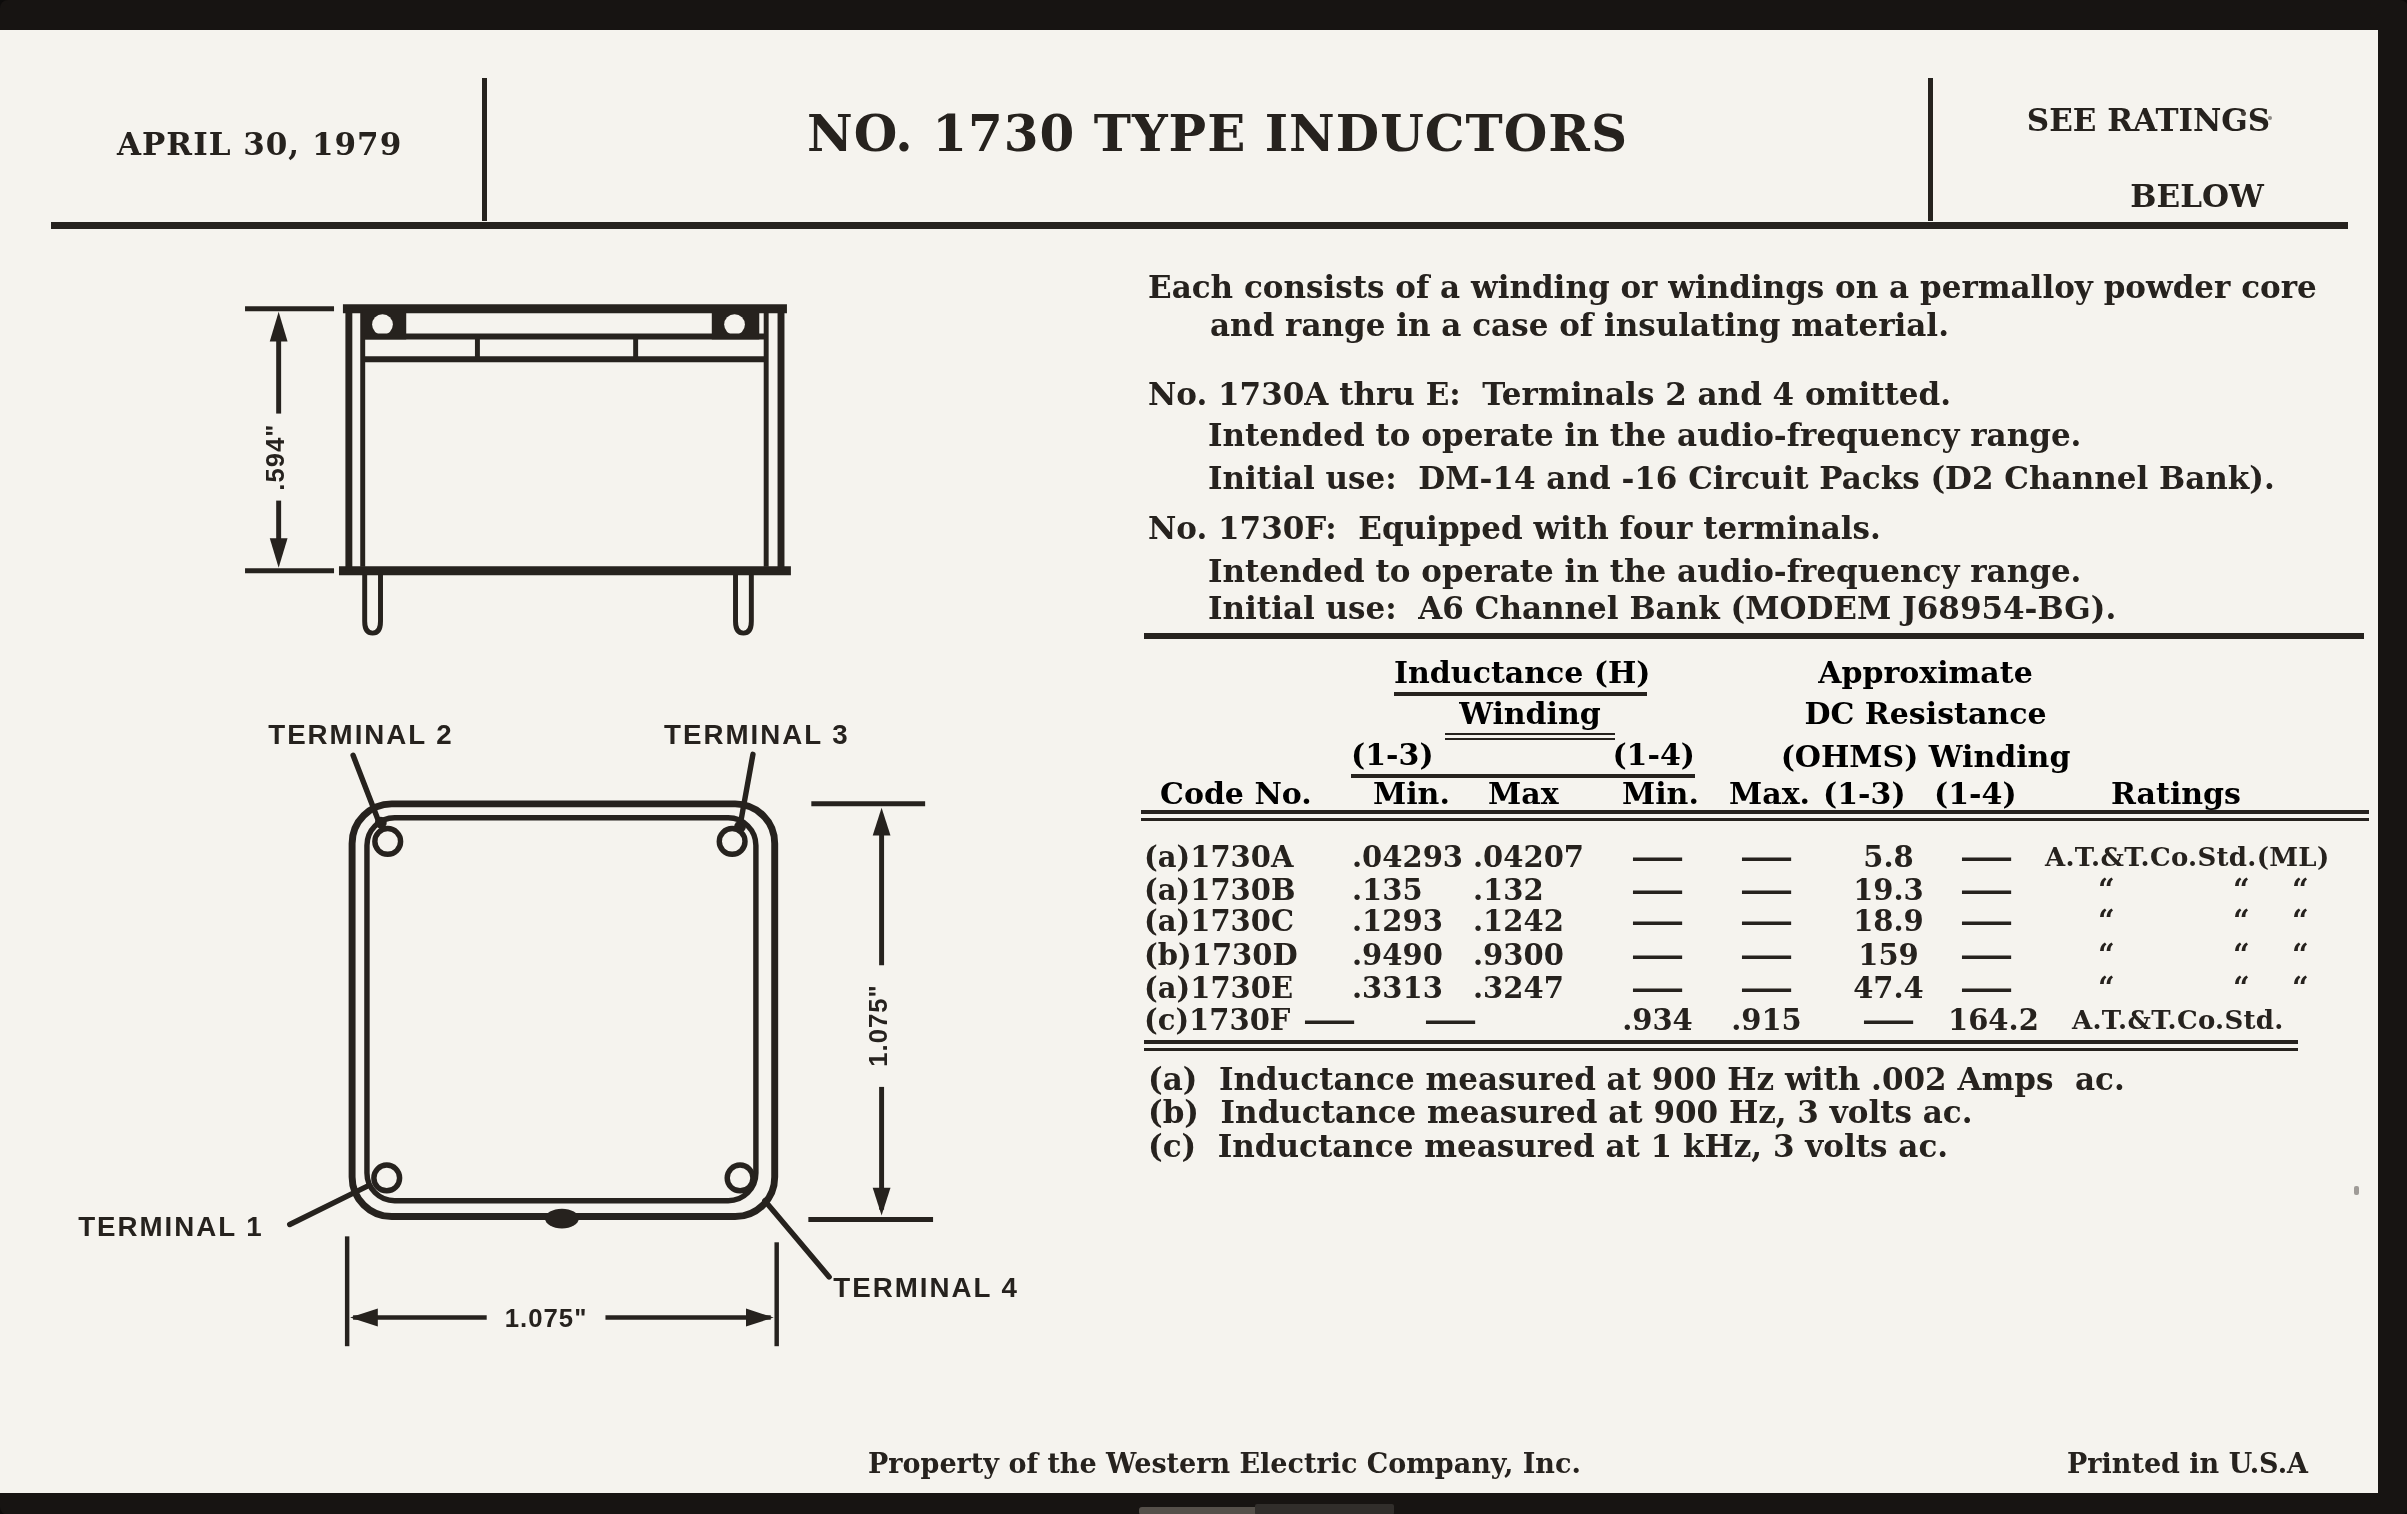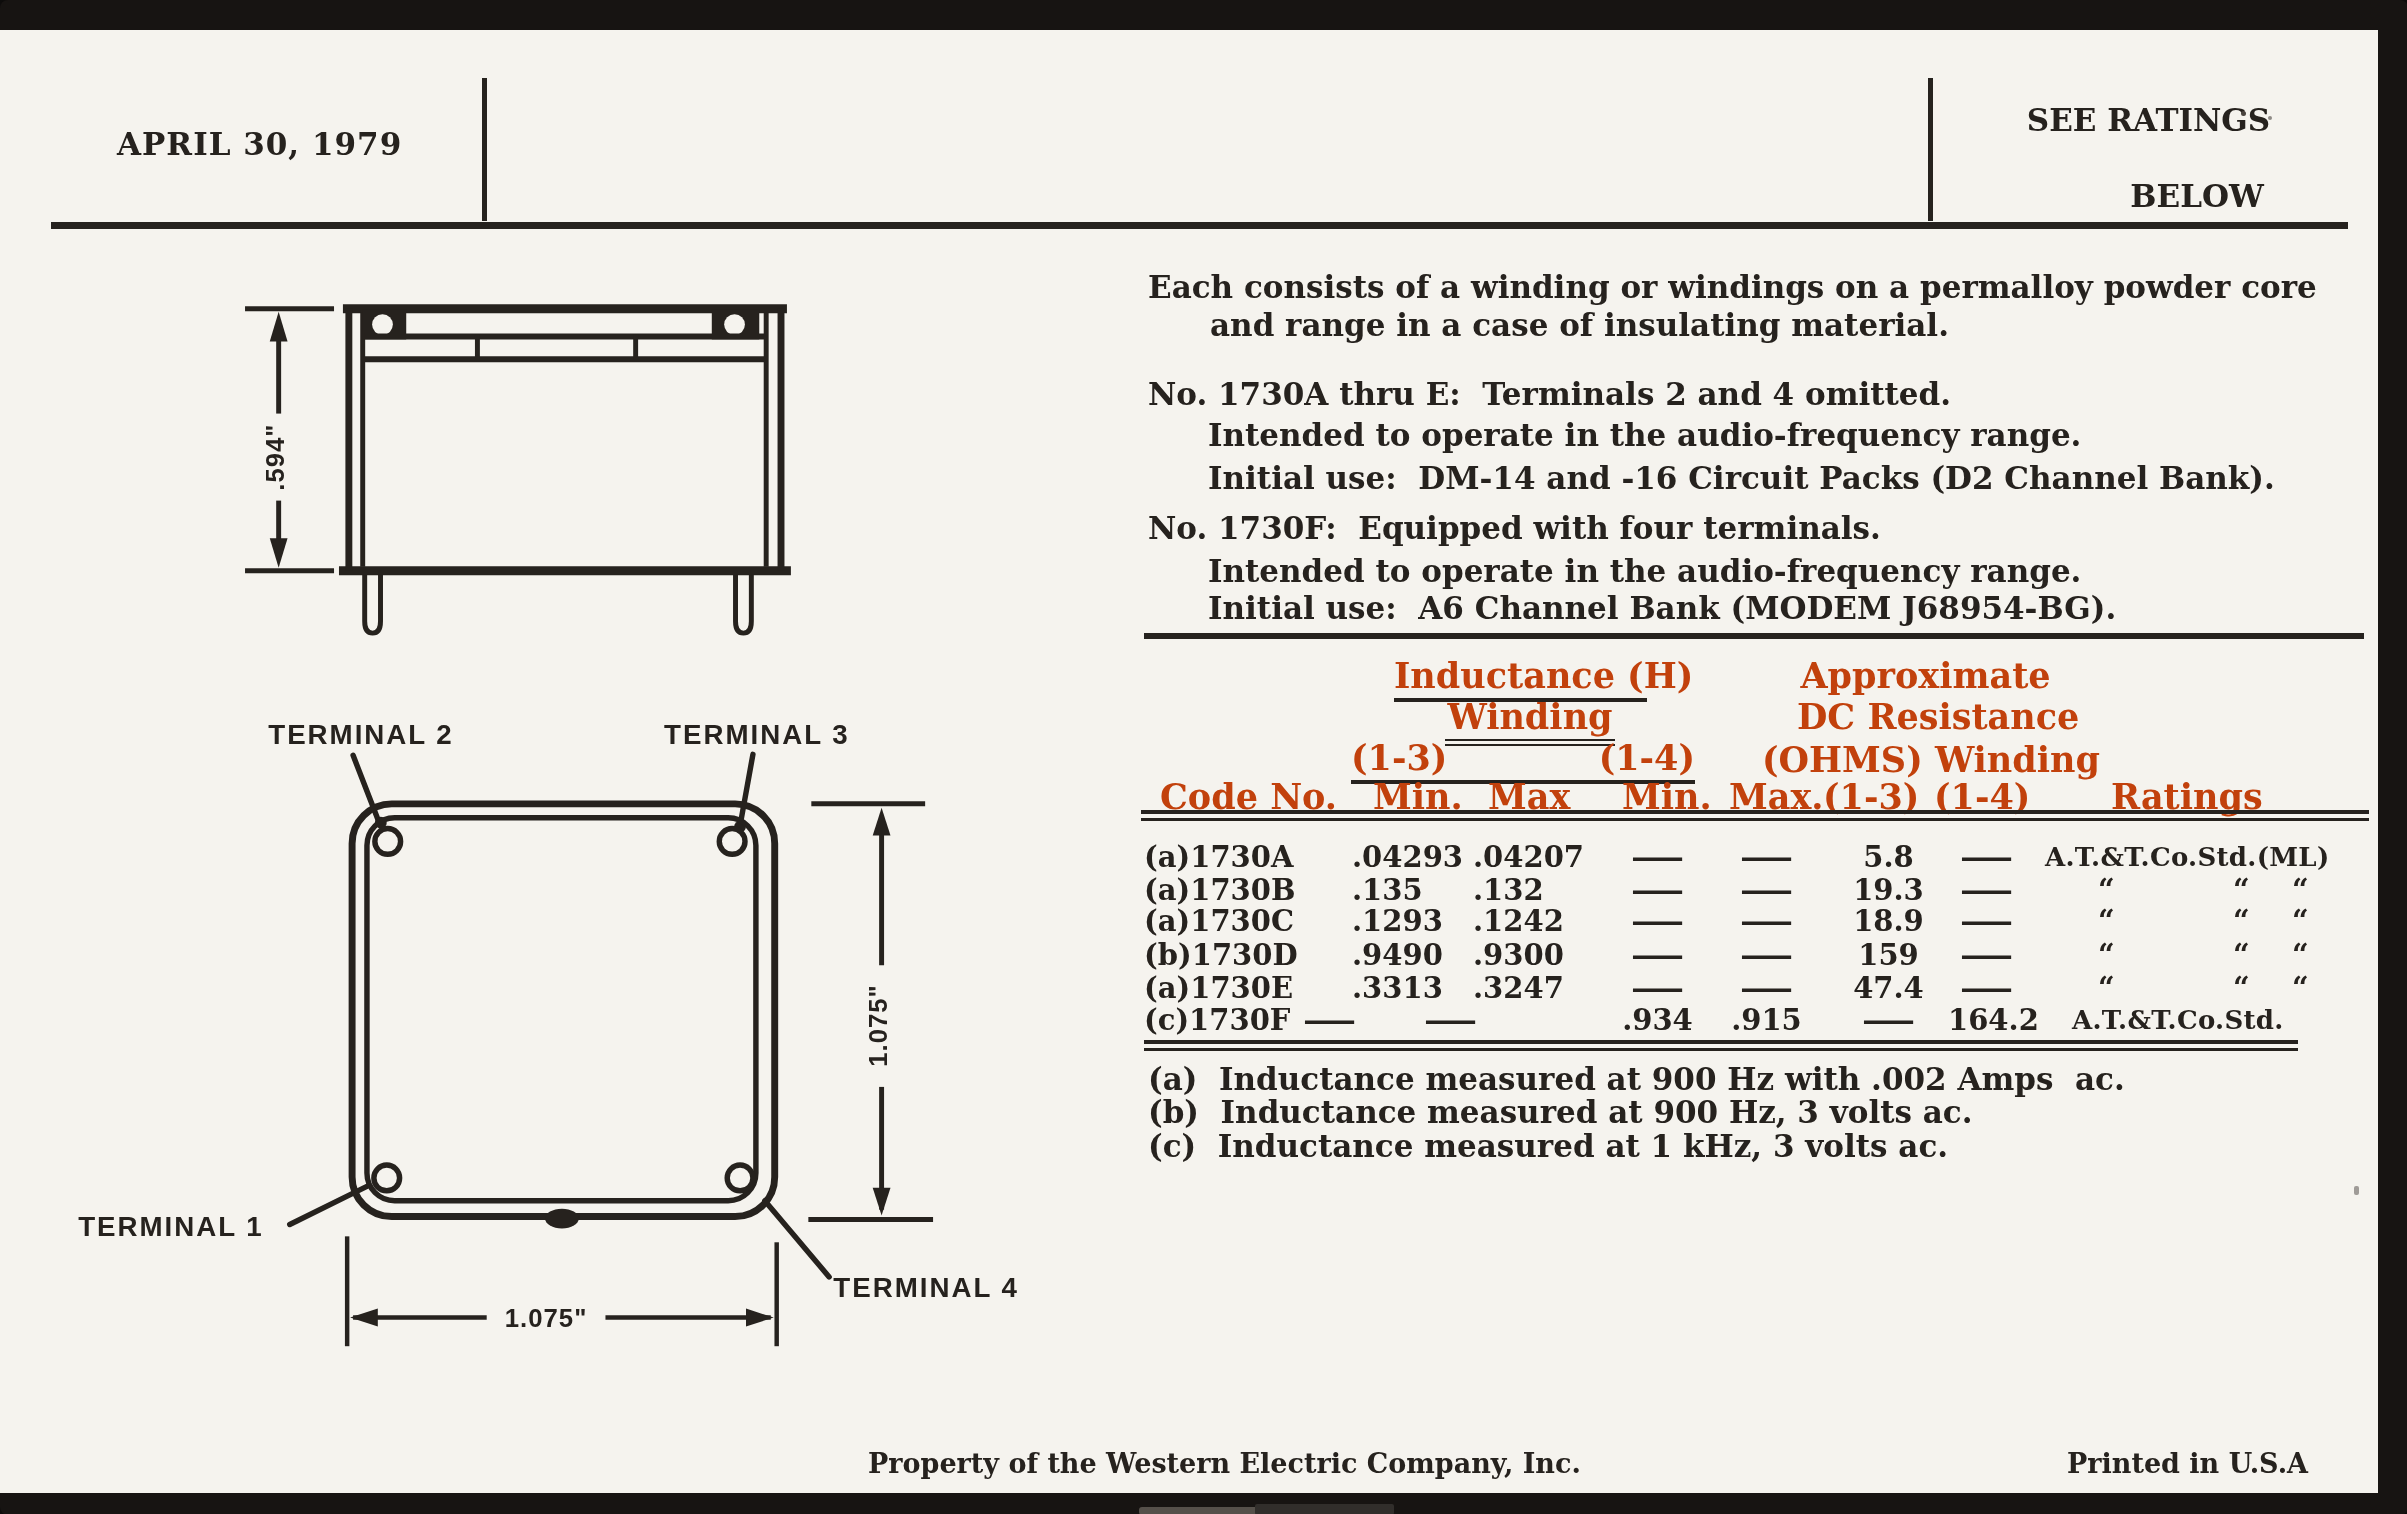--- a/index.html
+++ b/index.html
@@ -17,37 +17,38 @@
   .code { left:3px; }
   .c1 { left:211px; width:111px; }
   .c2 { left:332px; width:111px; }
   .c3 { left:467px; width:99px; text-align:center; }
   .c4 { left:576px; width:99px; text-align:center; }
   .c5 { left:693px; width:109px; text-align:center; }
   .c6 { left:807px; width:77px;  text-align:center; }
   .ratings { left:896px; width:337px; height:34px; }
   .rt { position:absolute; top:2px; font-size:26px; letter-spacing:0.3px; font-weight:700; white-space:pre; }
   .dq { position:absolute; top:0; font-size:29px; font-weight:700; }
-  .th { position:absolute; font-size:35px; font-weight:700; color:#c2410c; white-space:pre; }
+  .th { position:absolute; font-size:30px; font-weight:700; color:#000000; white-space:pre; }
   .dash { display:inline-block; transform:scaleX(1.9); }
   .u  { border-bottom:4px solid #26221e; padding-bottom:2px; }
   .uu { border-bottom:7px double #26221e; padding-bottom:2px; }
   svg text { font-family:"Liberation Sans", sans-serif; font-weight:700; fill:#26221e; }
   .speck { position:absolute; background:#4a443f; border-radius:50%; }
 </style>
 </head>
 <body>
 
 <div class="scan">
   <div class="page">
 
     <div class="t" style="left:117px; top:97px; font-size:31px; letter-spacing:1px;">APRIL 30, 1979</div>
 
     <div class="vline" style="left:482px; top:48px; height:143px;"></div>
 
+    <div class="t center" style="left:807px; top:75px; width:792px; font-size:50px; letter-spacing:1px;">NO. 1730 TYPE INDUCTORS</div>
 
     <div class="vline" style="left:1928px; top:48px; height:143px;"></div>
 
     <div class="t center" style="left:1985px; top:71px; width:327px; font-size:31px; line-height:38px;"><span>SEE RATINGS</span><br>
          <span>BELOW</span></div>
 
     <div class="hrule" style="left:51px; top:192px; width:2297px; height:7px;"></div>
 
     <svg style="position:absolute; left:228px; top:257px;" width="574" height="356" viewBox="230 290 580 360">
       <g stroke="#26221e" stroke-width="5">

